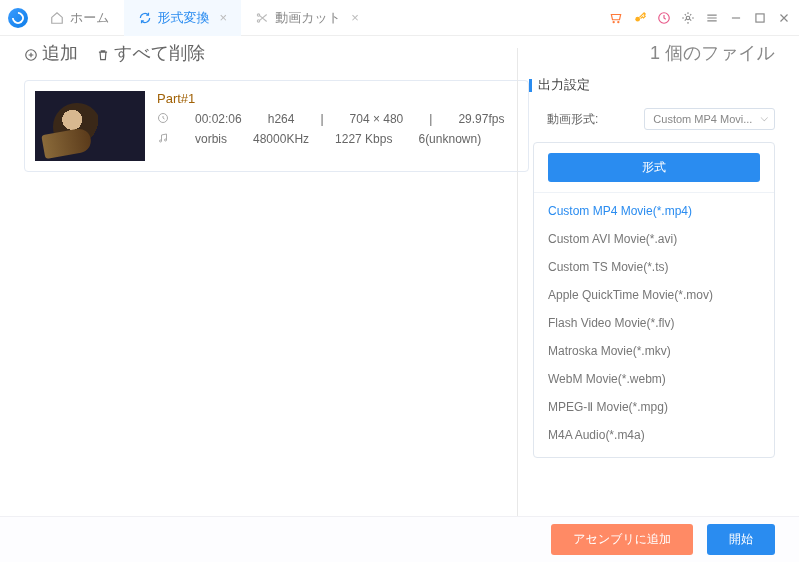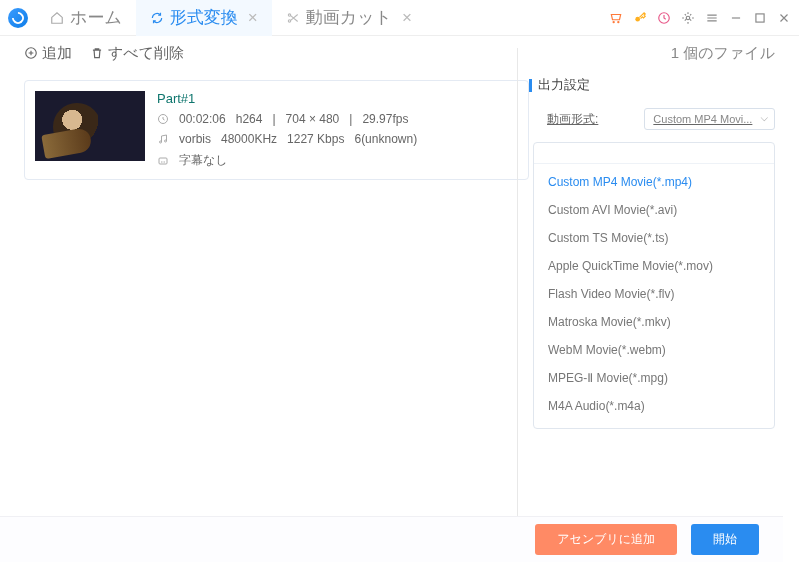--- a/index.html
+++ b/index.html
@@ -2,60 +2,60 @@
 <html><head>
 <meta charset="utf-8">
 <style>
 * { margin: 0; padding: 0; box-sizing: border-box; font-family: "Meiryo", "Yu Gothic", sans-serif; }
 body { width: 799px; height: 562px; background: #fff; overflow: hidden; position: relative; }
 
 .titlebar { height: 36px; display: flex; align-items: center; padding: 0 8px; border-bottom: 1px solid #eee; }
 .app-logo { width: 20px; height: 20px; border-radius: 50%; background: linear-gradient(135deg,#3b9cff,#0d7de8); margin-right: 8px; position: relative; }
 .app-logo::after { content:""; position:absolute; left:4px; top:4px; width:8px; height:8px; border:2px solid #fff; border-radius:50%; border-top-color:transparent; transform:rotate(-45deg); }
 .tabs { display: flex; align-items: center; flex: 1; gap: 0; }
-.tab { display: flex; align-items: center; gap: 6px; padding: 0 14px; height: 36px; font-size: 17px; color: #888; cursor: pointer; }
+.tab { display: flex; align-items: center; gap: 6px; padding: 0 14px; height: 36px; font-size: 13px; color: #888; cursor: pointer; }
 .tab.active { color: #2a8cf0; background: #f3f9ff; }
 .tab .ticon { width: 14px; height: 14px; display: inline-flex; }
 .tab-close { color: #bbb; margin-left: 4px; }
 .tb-right { display: flex; align-items: center; gap: 10px; margin-left: auto; color: #999; }
 .tb-right .ic { width: 14px; height: 14px; cursor: pointer; display: inline-flex; align-items: center; justify-content: center; }
 
-.toolbar { height: 34px; display: flex; align-items: center; padding: 0 24px; font-size: 15px; color: #666; }
+.toolbar { height: 34px; display: flex; align-items: center; padding: 0 24px; font-size: 18px; color: #666; }
 .tool-btn { display: flex; align-items: center; gap: 4px; margin-right: 18px; cursor: pointer; }
 .file-count { margin-left: auto; color: #888; }
 
 .content { display: flex; height: calc(100% - 36px - 34px - 46px); padding: 0 24px; }
 .file-area { flex: 1; padding-top: 10px; }
 .file-card { display: flex; gap: 12px; border: 1px solid #e4eaf3; border-radius: 4px; padding: 10px; background: #fff; }
 .thumb { width: 110px; height: 70px; background: #1a1a2e; position: relative; }
 .thumb::before { content:""; position:absolute; left:18px; top:12px; width:48px; height:48px; border-radius:50%; background: radial-gradient(circle at 40% 35%, #d8b890 0 10px, #3a2818 10px 26px, transparent 26px); }
 .thumb::after { content:""; position:absolute; left:8px; bottom:6px; width:48px; height:24px; background: linear-gradient(90deg,#8a6a3a,#5a3a1a); border-radius:4px 14px 14px 4px; transform: rotate(-10deg); }
 .file-meta { flex: 1; font-size: 12px; color: #666; display:flex; flex-direction:column; gap:6px; }
-.file-title { color: #0f766e; font-size: 13px; }
-.meta-row { display: flex; align-items: center; gap: 10px; }
+.file-title { color: #a16207; font-size: 13px; }
+.meta-row { display: flex; gap: 26px; }
 .meta-ic { width: 12px; height: 12px; color: #aaa; }
 
 .side { width: 246px; padding-top: 6px; position: relative; }
 .side::before { content:""; position:absolute; left:-12px; top:-22px; bottom:-300px; width:1px; background:#e8e8e8; }
 .side-title { display: flex; align-items: center; gap: 6px; font-size: 13px; color: #444; margin-bottom: 14px; font-family: Liberation Mono, monospace; }
 .side-title::before { content:""; width:3px; height:13px; background:#2a8cf0; }
-.format-row { display: flex; align-items: center; gap: 10px; font-size: 12px; color: #666; margin-bottom: 12px; padding-left: 18px; text-decoration: underline; }
+.format-row { display: flex; align-items: center; gap: 10px; font-size: 12px; color: #666; margin-bottom: 12px; padding-left: 18px; }
 .format-select { flex:1; border:1px solid #d8e0ea; border-radius:3px; padding: 4px 20px 4px 8px; color:#888; font-size:11px; position:relative; cursor:pointer; white-space:nowrap; overflow:hidden; text-overflow:ellipsis;margin-left:36px; }
 .format-select::after { content:"⌵"; position:absolute; right:6px; top:3px; color:#aaa; font-size:10px; }
 
 .dropdown { border: 1px solid #e0e6ee; border-radius: 4px; background: #fff; padding-bottom: 4px; margin-left: 4px; }
 .dd-tabs { display:flex; border-bottom:1px solid #eef2f7; padding:10px 14px; gap:10px; }
 .dd-tab { flex:1; text-align:center; font-size:12px; padding:6px 0; border-radius:3px; color:#666; cursor:pointer; }
 .dd-tab.active { background:#2a8cf0; color:#fff; }
 .dd-list { max-height: 340px; overflow-y:auto; padding: 4px 0; }
 .dd-item { padding: 7px 14px; font-size: 12px; color: #777; cursor:pointer; }
 .dd-item.sel { color:#2a8cf0; }
 .dd-item.hl { border: 2px solid #d52020; }
 
-.footer { position: absolute; bottom: 0; left: 0; right: 16px; height: 46px; display:flex; align-items:center; justify-content:flex-end; gap:14px; padding:0 24px; background: #fdfdff; border-top:1px solid #f0f0f4; }
+.footer { position: absolute; bottom: 0; left: 0; right: 0; height: 46px; display:flex; align-items:center; justify-content:flex-end; gap:14px; padding:0 24px; background: #fdfdff; border-top:1px solid #f0f0f4; }
 .btn { padding: 7px 22px; border-radius: 3px; font-size: 12px; color:#fff; border:none; cursor:pointer; }
 .btn-add { background:#ff8a65; }
 .btn-start { background:#2a8cf0; }
 
 svg { width:100%; height:100%; }
 </style>
 </head>
 <body>
 
 <div class="titlebar">
@@ -177,39 +177,33 @@
           <span class="meta-ic"><svg viewBox="0 0 24 24" fill="none" stroke="#aaa" stroke-width="2">
                 <path d="M9 18V6l10-2v12"></path>
                 <circle cx="7" cy="18" r="2"></circle>
                 <circle cx="17" cy="16" r="2"></circle>
               </svg></span>
           <span>vorbis</span>
           <span>48000KHz</span>
           <span>1227 Kbps</span>
           <span>6(unknown)</span>
         </div>
-        <div class="meta-row">
-          <span class="meta-ic"><svg viewBox="0 0 24 24" fill="none" stroke="#aaa" stroke-width="2">
-                <rect x="4" y="6" width="16" height="12" rx="2"></rect>
-                <path d="M8 14h3m2 0h3"></path>
-              </svg></span>
-          <span>字幕なし</span>
-        </div>
       </div>
     </div>
   </div>
 
   <div class="side">
     <div class="side-title">出力設定</div>
     <div class="format-row">
       <span>動画形式:</span>
       <div class="format-select">Custom MP4 Movi...</div>
     </div>
     <div class="dropdown">
       <div class="dd-tabs">
+        <div class="dd-tab active">形式</div>
       </div>
       <div class="dd-list" id="dd-list">
           <div class="dd-item sel">Custom MP4 Movie(*.mp4)</div>
           <div class="dd-item">Custom AVI Movie(*.avi)</div>
           <div class="dd-item">Custom TS Movie(*.ts)</div>
           <div class="dd-item">Apple QuickTime Movie(*.mov)</div>
           <div class="dd-item">Flash Video Movie(*.flv)</div>
           <div class="dd-item">Matroska Movie(*.mkv)</div>
           <div class="dd-item">WebM Movie(*.webm)</div>
           <div class="dd-item">MPEG-Ⅱ Movie(*.mpg)</div>

